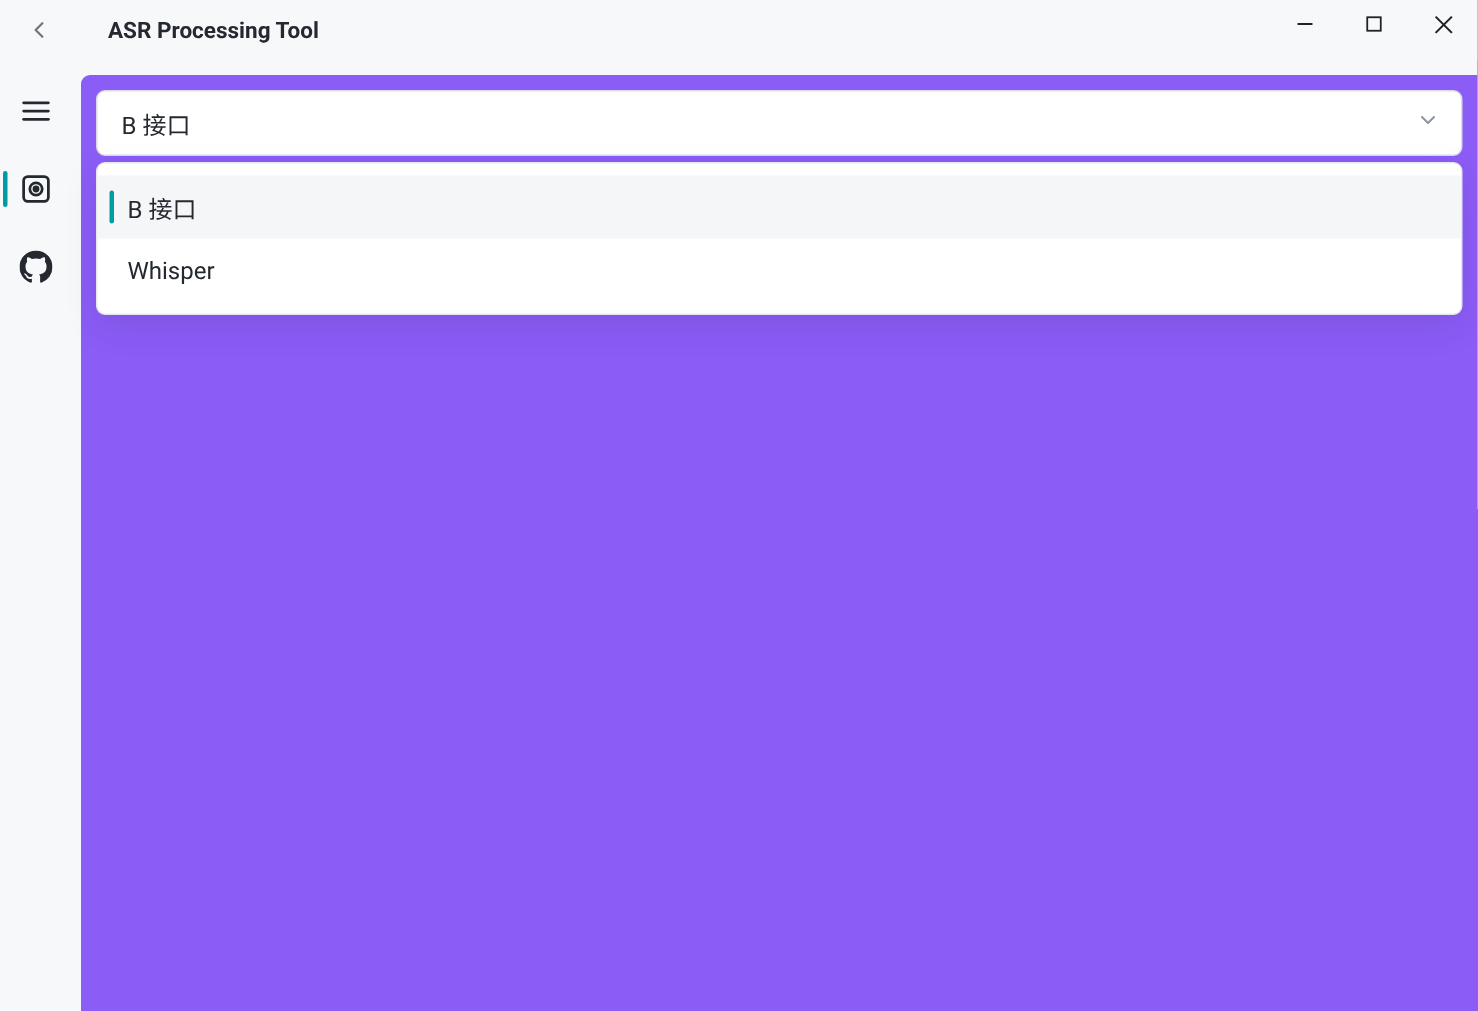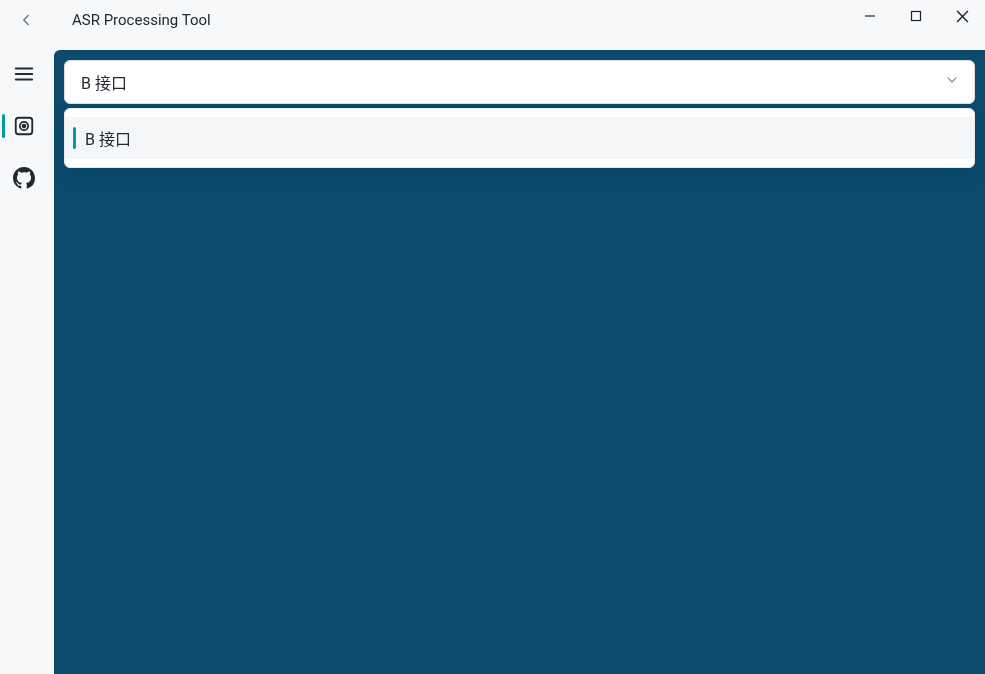--- a/index.html
+++ b/index.html
@@ -24,21 +24,21 @@
     width: 40px; height: 40px;
     display: flex; align-items: center; justify-content: center;
     color: #6e7781;
     cursor: pointer;
     margin-left: 6px;
   }
   .app-title {
     font-size: 15px;
     color: #24292f;
     margin-left: 26px;
-    font-weight: 400;
+    font-weight: 700;
   }
   .win-controls {
     position: absolute;
     top: 0; right: 0;
     height: 32px;
     display: flex;
   }
   .win-btn {
     width: 46px; height: 32px;
     display: flex; align-items: center; justify-content: center;
@@ -74,21 +74,21 @@
     border-radius: 2px;
   }
 
   
   .main {
     position: absolute;
     top: 50px;
     left: 54px;
     right: 0;
     bottom: 0;
-    background: #0c4a6e;
+    background: #8b5cf6;
     border-top-left-radius: 6px;
     padding: 10px 10px;
   }
 
   
   .select-box {
     position: relative;
     width: 100%;
     height: 44px;
     background: #ffffff;
@@ -205,15 +205,18 @@
       <svg width="16" height="16" viewBox="0 0 24 24" fill="none" stroke="currentColor" stroke-width="2" stroke-linecap="round" stroke-linejoin="round">
           <polyline points="6 9 12 15 18 9"></polyline>
         </svg>
     </span>
   </div>
 
   <div class="dropdown">
     <div class="option selected">
       <span>B 接口</span>
     </div>
+    <div class="option">
+      <span>Whisper</span>
+    </div>
   </div>
 
 </div>
 
 </body></html>

